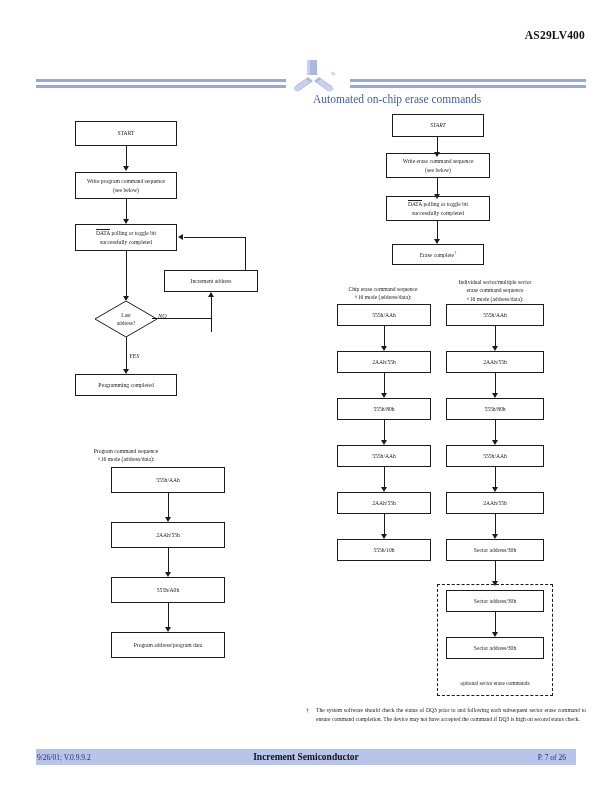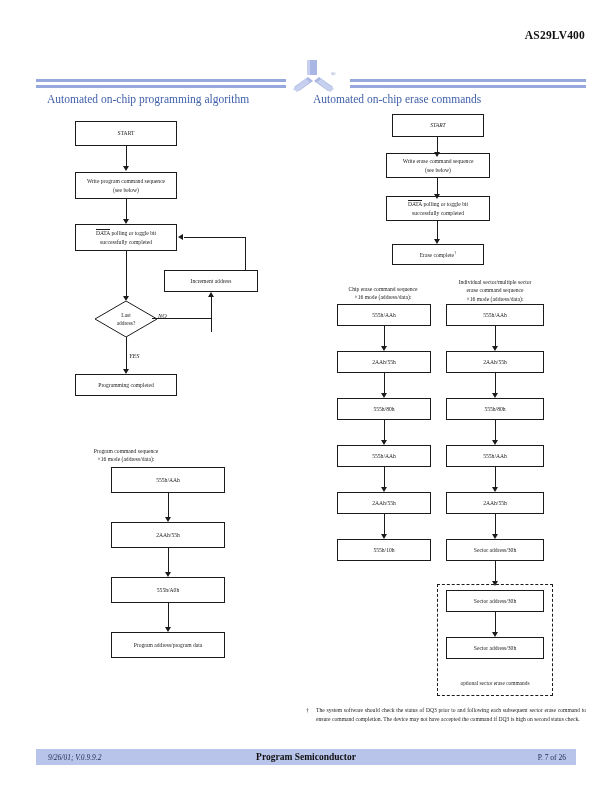--- a/index.html
+++ b/index.html
@@ -217,23 +217,22 @@
     left: 36px;
     top: 749px;
     width: 540px;
     height: 16px;
     background: #b9c4ea;
     display: flex;
     align-items: center;
   }
   .footer .f-left {
     position: absolute;
-    left: 12px;
+    left: 1px;
     font-size: 7.5px;
-    font-style: italic;
     color: #1f2b55;
   }
   .footer .f-center {
     position: absolute;
     left: 0; right: 0;
     text-align: center;
     font-size: 9.5px;
     font-weight: bold;
     color: #101010;
   }
@@ -269,21 +268,20 @@
       </g>
       <g fill="#c7d0ee">
         <polygon points="21,0 24,0 24,15 21,15"></polygon>
         <polygon points="20,19 24,22 11,32 7,29"></polygon>
         <polygon points="35,19 31,22 44,32 48,29"></polygon>
       </g>
     </svg>
     <div class="logo-reg">®</div>
   </div>
 
-  <div class="section-title title-left">Automated on-chip programming algorithm</div>
   <div class="section-title title-right">Automated on-chip erase commands</div>
 
 
   <div class="box" style="left:75px; top:121px; width:102px; height:25px;">
     <span class="ln">START</span>
   </div>
   <div class="vline" style="left:126px; top:146px; height:22px;"></div>
   <div class="arrow-d" style="left:123px; top:166px;"></div>
 
   <div class="box" style="left:75px; top:172px; width:102px; height:27px;">
@@ -479,17 +477,17 @@
       <span class="ln">Sector address/30h</span>
     </div>
 
   <div class="footnote">
     <span class="dag">†</span>
     <span class="ftext">The system software should check the status of DQ3 prior to and following each subsequent sector erase command to ensure command completion. The device may not have accepted the command if DQ3 is high on second status check.</span>
   </div>
 
   <div class="footer">
     <span class="f-left">9/26/01; V.0.9.9.2</span>
-    <span class="f-center">Program Semiconductor</span>
+    <span class="f-center">Increment Semiconductor</span>
     <span class="f-right">P. 7 of 26</span>
   </div>
 
 </div>
 
 </body></html>

